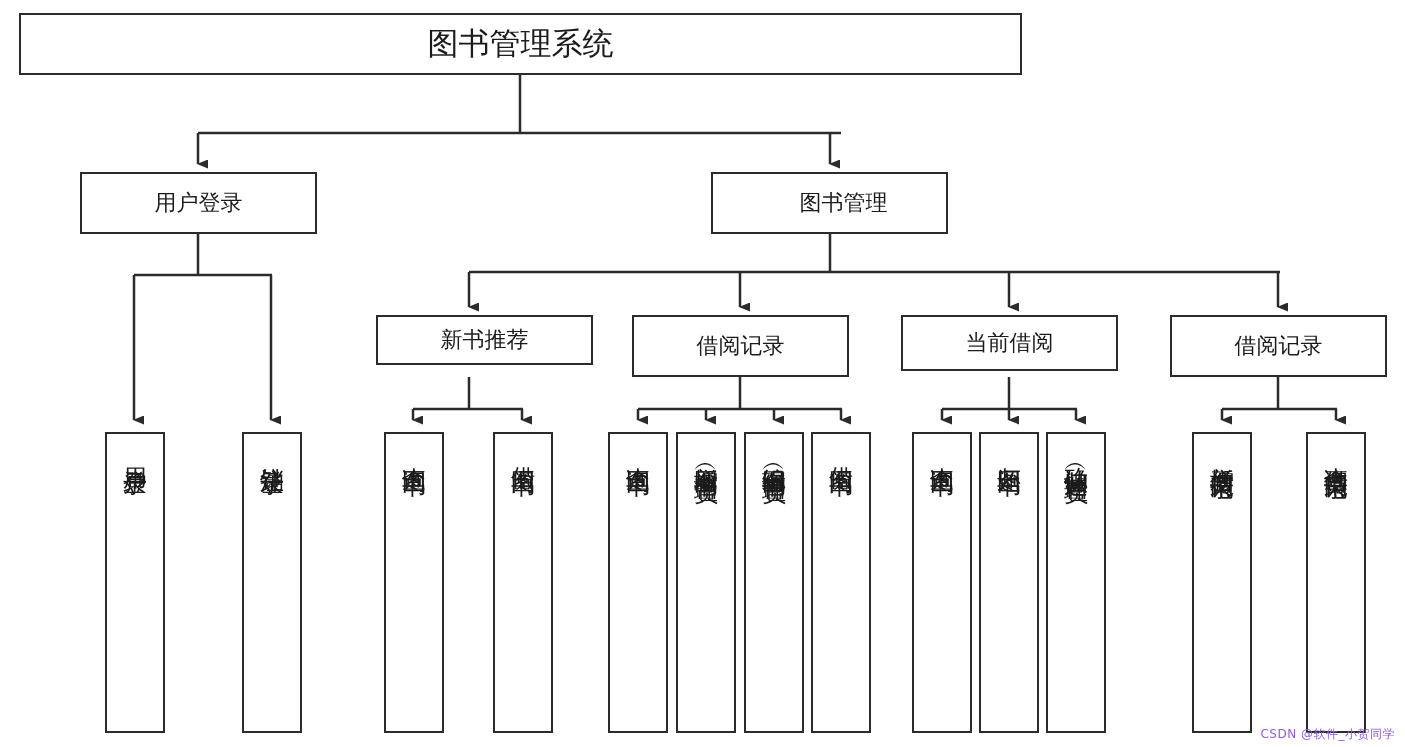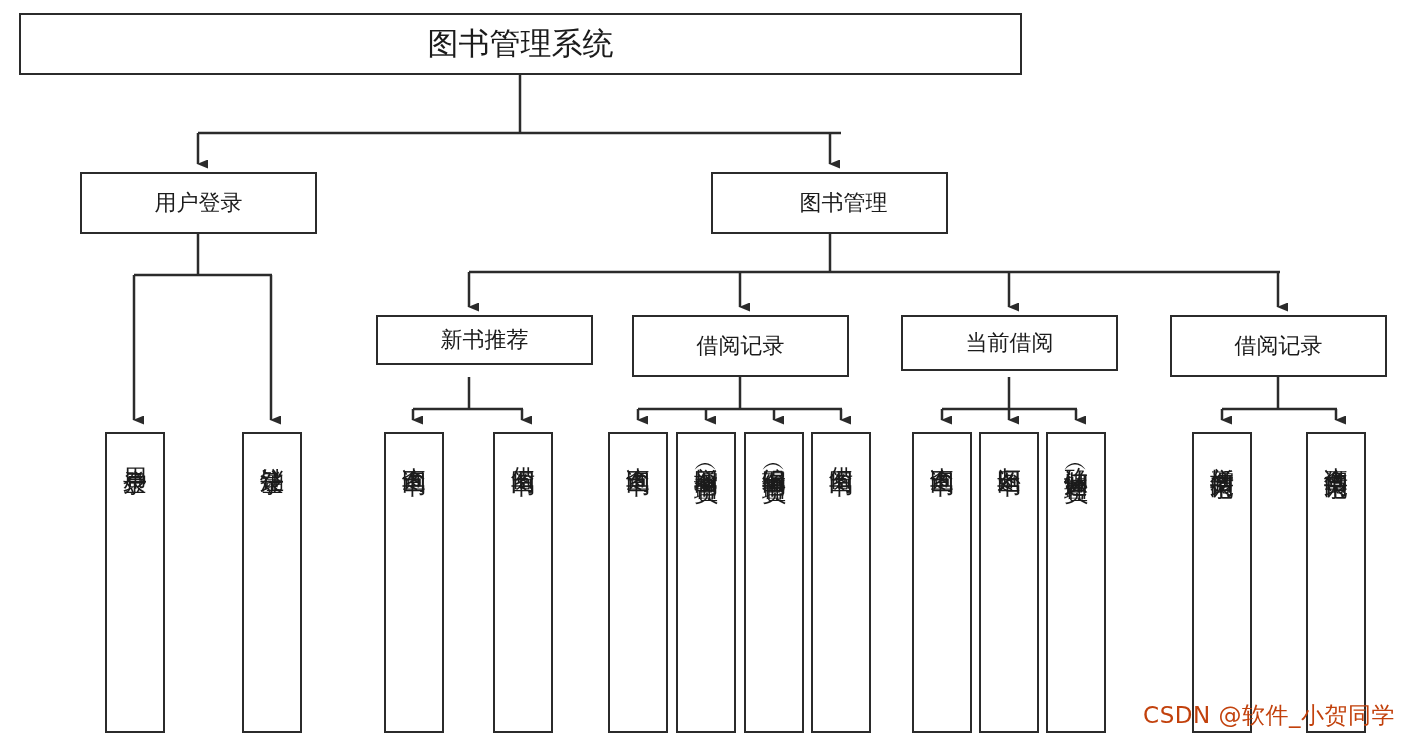--- a/index.html
+++ b/index.html
@@ -57,23 +57,23 @@
     font-size: 24px;
     writing-mode: vertical-rl;
     text-orientation: upright;
     letter-spacing: 2px;
     line-height: 1.0;
     white-space: nowrap;
   }
   #watermark {
     position: absolute;
     right: 10px;
-    bottom: 16px;
-    font-size: 23px;
-    color: #c2410c;
+    bottom: 4px;
+    font-size: 12px;
+    color: #8b5cf6;
     letter-spacing: 0.5px;
     z-index: 5;
     white-space: nowrap;
   }
 </style>
 </head>
 <body>
 
 <div id="diagram-canvas">
 

